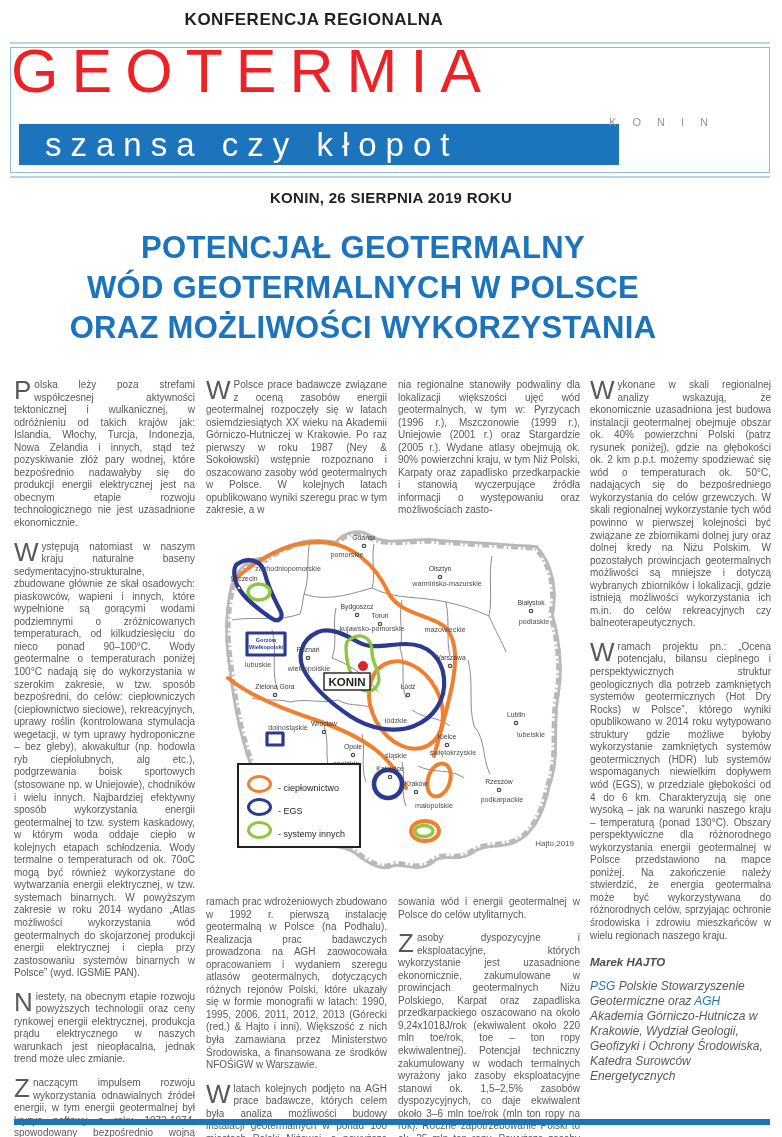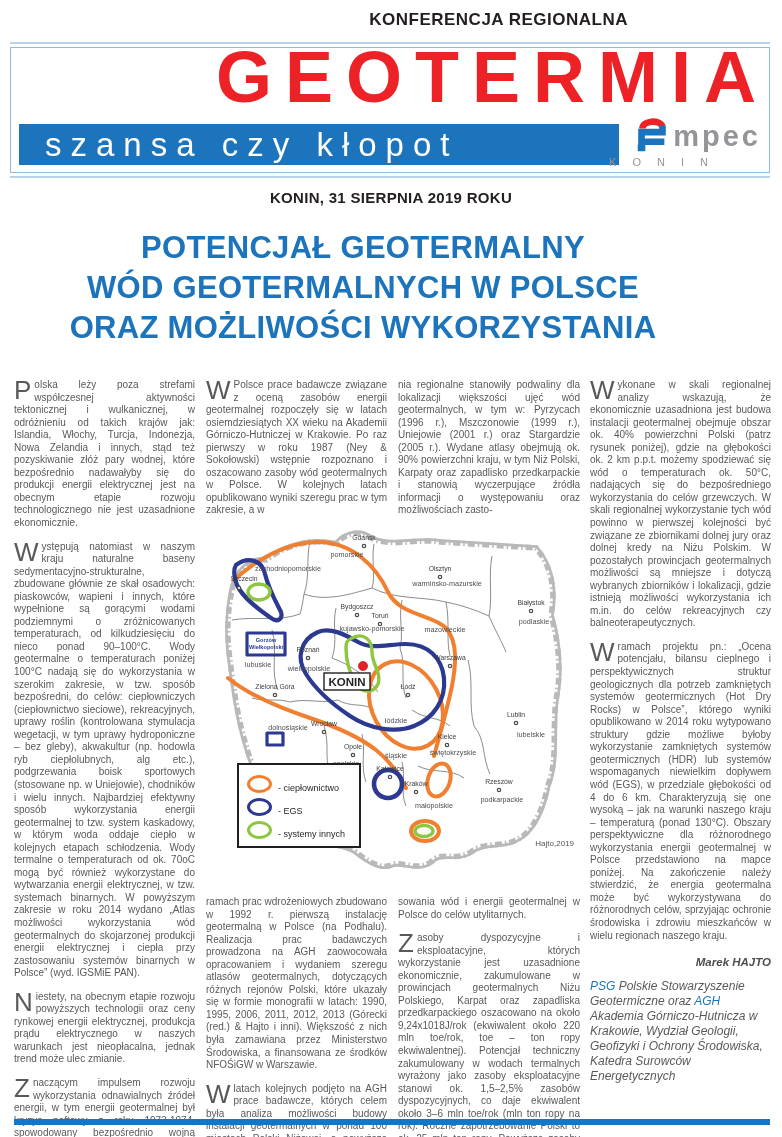--- a/index.html
+++ b/index.html
@@ -1,45 +1,45 @@
 <!DOCTYPE html>
 <html lang="pl"><head>
 <meta charset="utf-8">
 <style>
   html,body{margin:0;padding:0}
   body{width:782px;height:1137px;position:relative;overflow:hidden;background:#fff;
        font-family:"Liberation Sans",sans-serif;color:#58595B}
-  .kicker{position:absolute;top:10px;left:0;width:628px;text-align:right;
+  .kicker{position:absolute;top:10px;left:0;width:628px;text-align:center;
           font-size:17px;font-weight:bold;color:#231F20;letter-spacing:.5px}
   .logo-wrap{position:absolute;top:42px;left:10px;width:760px;
              border-top:2px solid #b7d4ea;border-bottom:2px solid #b7d4ea;padding:3px 0}
   .logo-box{position:relative;height:124px;border:1px solid #8fbcdd;background:#fff}
-  .logo-title{position:absolute;top:-12px;left:0;width:100%;text-align:right;
-              font-size:72px;font-weight:bold;letter-spacing:13px;color:#EC2227;white-space:nowrap}
+  .logo-title{position:absolute;top:-12px;left:0;width:100%;text-align:left;
+              font-size:61px;font-weight:normal;letter-spacing:13px;color:#EC2227;white-space:nowrap}
   .logo-band{position:absolute;left:8px;bottom:7px;width:600px;height:41px;background:#1C75BC}
   .logo-band span{display:block;color:#fff;font-size:33px;letter-spacing:9px;
                   line-height:41px;padding-left:26px;white-space:nowrap}
   .mpec{position:absolute;right:8px;bottom:4px;width:152px;height:52px}
   .mpec-row{display:flex;align-items:center;justify-content:flex-end}
   .mpec-name{font-size:29px;font-weight:bold;color:#939598;letter-spacing:3px;line-height:30px}
   .mpec-city{font-size:11px;letter-spacing:6.5px;color:#939598;padding-right:2px}
   .dateline{position:absolute;top:189px;left:0;width:782px;text-align:center;
             font-size:15px;font-weight:bold;color:#231F20;letter-spacing:.3px}
   .headline{position:absolute;top:228px;left:0;width:726px;text-align:center;
             color:#1C75BC;font-weight:bold;font-size:31px;line-height:40px;letter-spacing:.3px}
   .colmn{position:absolute;text-align:justify;font-size:10px;line-height:12.55px}
   .para{margin:0 0 11px 0}
   .dropcap{float:left;font-size:26px;line-height:21px;padding:1px 3px 0 0;color:#58595B}
   #col1{left:14px;top:379px;width:181px}
   #col2t{left:206px;top:379px;width:181px}
   #col3t{left:398px;top:379px;width:182px}
   #col4{left:590px;top:379px;width:181px}
   #col2b{left:206px;top:896px;width:181px}
   #col3b{left:398px;top:896px;width:182px}
-  .author{font-weight:bold;font-style:italic;color:#4d4e50;font-size:11.5px;margin:14px 0 10px;text-align:right}
+  .author{font-weight:bold;font-style:italic;color:#4d4e50;font-size:11.5px;margin:14px 0 10px;text-align:left}
   .affil{font-style:italic;font-size:12px;line-height:15px;color:#58595B;text-align:left}
   .aff-abbr{color:#1C75BC;font-style:italic}
   .map{position:absolute;left:206px;top:530px;width:374px;height:360px}
   .ml{font-family:"Liberation Sans",sans-serif}
   .ml.region{font-size:7.2px;fill:#4d4e50;text-anchor:middle}
   .ml.city{font-size:6.8px;fill:#3b3c3e;text-anchor:middle}
   .ml.city-sm{font-size:5.6px;fill:#2B3990;text-anchor:middle;font-weight:bold}
   .city-dot{fill:#fff;stroke:#4c4c4e;stroke-width:1.2}
   .legend{position:absolute;left:31px;top:233px;width:124px;background:#fff;
           border:2px solid #231F20;padding:5px 6px 7px;box-sizing:border-box;z-index:3}
@@ -55,34 +55,26 @@
 
 <div class="kicker">KONFERENCJA REGIONALNA</div>
 
 <div class="logo-wrap">
   <div class="logo-box">
     <div class="logo-title">GEOTERMIA</div>
     <div class="logo-band">
       <span>szansa czy kłopot</span>
     </div>
     <div class="mpec">
-      <div class="mpec-row">
-        <svg width="42" height="40" viewBox="0 0 44 42">
-          <path d="M12 13 C12 5 30 3 33 11" fill="none" stroke="#EC2227" stroke-width="7"></path>
-          <path d="M33 10 v7 h-22 v10 h24" fill="none" stroke="#1C75BC" stroke-width="7"></path>
-          <rect x="7" y="30" width="8" height="7" fill="#1C75BC"></rect>
-        </svg>
-        <span class="mpec-name">mpec</span>
-      </div>
       <div class="mpec-city">K O N I N</div>
     </div>
   </div>
 </div>
 
-<div class="dateline">KONIN, 31 SIERPNIA 2019 ROKU</div>
+<div class="dateline">KONIN, 26 SIERPNIA 2019 ROKU</div>
 
 <div class="headline">
   <div>POTENCJAŁ GEOTERMALNY</div>
   <div>WÓD GEOTERMALNYCH W POLSCE</div>
   <div>ORAZ MOŻLIWOŚCI WYKORZYSTANIA</div>
 </div>
 
 <div id="col1" class="colmn">
     <p class="para"><span class="dropcap">P</span>olska leży poza strefami współczesnej aktywności tektonicznej i wulkanicznej, w odróżnieniu od takich krajów jak: Islandia, Włochy, Turcja, Indonezja, Nowa Zelandia i innych, stąd też pozyskiwanie złóż pary wodnej, które bezpośrednio nadawałyby się do produkcji energii elektrycznej jest na obecnym etapie rozwoju technologicznego nie jest uzasadnione ekonomicznie.</p>
     <p class="para"><span class="dropcap">W</span>ystępują natomiast w naszym kraju naturalne baseny sedymentacyjno-strukturalne, zbudowane głównie ze skał osadowych: piaskowców, wapieni i innych, które wypełnione są gorącymi wodami podziemnymi o zróżnicowanych temperaturach, od kilkudziesięciu do nieco ponad 90–100°C. Wody geotermalne o temperaturach poniżej 100°C nadają się do wykorzystania w szerokim zakresie, w tzw. sposób bezpośredni, do celów: ciepłowniczych (ciepłownictwo sieciowe), rekreacyjnych, uprawy roślin (kontrolowana stymulacja wegetacji, w tym uprawy hydroponiczne – bez gleby), akwakultur (np. hodowla ryb ciepłolubnych, alg etc.), podgrzewania boisk sportowych (stosowane np. w Uniejowie), chodników i wielu innych. Najbardziej efektywny sposób wykorzystania energii geotermalnej to tzw. system kaskadowy, w którym woda oddaje ciepło w kolejnych etapach schłodzenia. Wody termalne o temperaturach od ok. 70oC mogą być również wykorzystane do wytwarzania energii elektrycznej, w tzw. systemach binarnych. W powyższym zakresie w roku 2014 wydano „Atlas możliwości wykorzystania wód geotermalnych do skojarzonej produkcji energii elektrycznej i ciepła przy zastosowaniu systemów binarnych w Polsce” (wyd. IGSMiE PAN).</p>

